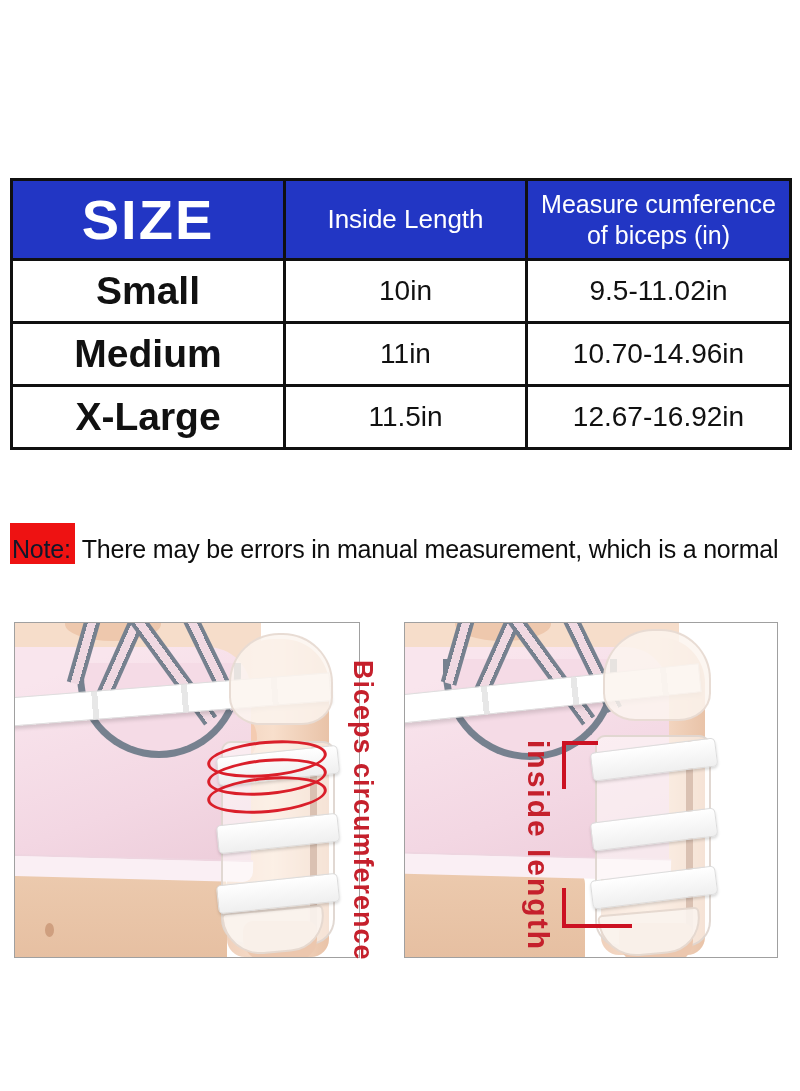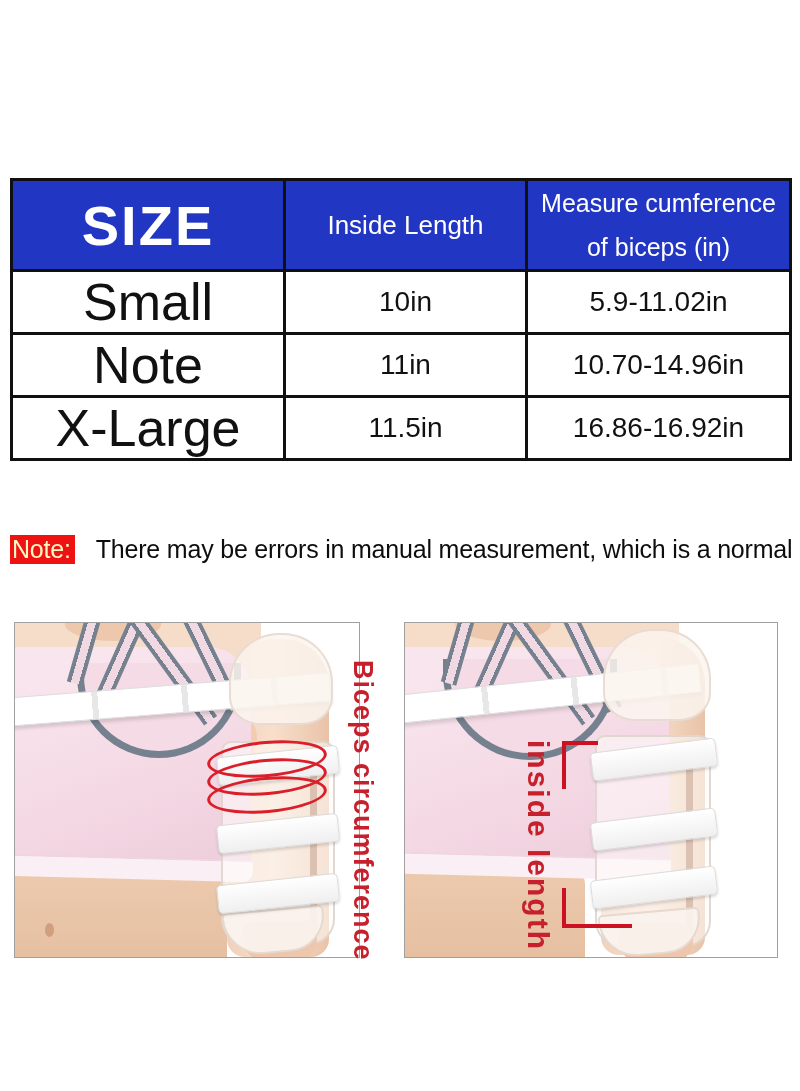--- a/index.html
+++ b/index.html
@@ -8,30 +8,30 @@
 
   
   table.size-table{position:absolute;left:10px;top:178px;width:779px;
     border-collapse:collapse;table-layout:fixed;background:#fff;}
   table.size-table th,table.size-table td{border:3px solid #101010;padding:0;text-align:center;vertical-align:middle;}
   tr.head{height:80px;}
   tr.body-row{height:63px;}
   th{background:#2236c4;color:#fff;font-weight:400;}
   th.h-size{font-size:56px;font-weight:700;letter-spacing:2px;}
   th.h-col{font-size:26px;}
-  th.h-col3{font-size:25px;line-height:44px;white-space:pre-line;}
-  td.c-size{font-size:52px;font-weight:400;}
+  th.h-col3{font-size:25px;line-height:31px;white-space:pre-line;}
+  td.c-size{font-size:39px;font-weight:700;}
   td.c-val{font-size:28px;}
   .col1{width:273px;} .col2{width:242px;} .col3{width:264px;}
 
   
   .note{position:absolute;left:10px;top:531px;width:788px;font-size:25px;line-height:37px;
         color:#0d0d0d;letter-spacing:-0.2px;}
   .note .line{white-space:nowrap;display:block;}
-  .note .badge{background:#ee1212;color:#fef9c3;padding:0 4px 1px 2px;margin-right:21px;}
+  .note .badge{background:#ee1212;color:#0f172a;padding:12px 4px 1px 2px;margin-right:7px;}
 
   
   .photos{position:absolute;left:0;top:622px;width:800px;height:360px;}
   .photo{position:absolute;top:0;height:334px;background:#fff;border:1px solid #a0a0a0;overflow:hidden;}
   .photo.p-left{left:14px;width:344px;}
   .photo.p-right{left:404px;width:372px;}
   .photo *{position:absolute;}
 
   
   .skin-top{left:-22px;top:-12px;width:268px;height:70px;background:#f6ddca;border-radius:0 0 42% 58%;}
@@ -111,31 +111,31 @@
     <tbody>
         <tr class="head">
       <th class="h-size">SIZE</th>
       <th class="h-col">Inside Length</th>
       <th class="h-col3">Measure cumference
 of biceps (in)</th>
     </tr>
     <tr class="body-row">
       <td class="c-size">Small</td>
       <td class="c-val">10in</td>
-      <td class="c-val">5.9-11.02in</td>
+      <td class="c-val">9.5-11.02in</td>
     </tr>
     <tr class="body-row">
-      <td class="c-size">Note</td>
+      <td class="c-size">Medium</td>
       <td class="c-val">11in</td>
       <td class="c-val">10.70-14.96in</td>
     </tr>
     <tr class="body-row">
       <td class="c-size">X-Large</td>
       <td class="c-val">11.5in</td>
-      <td class="c-val">16.86-16.92in</td>
+      <td class="c-val">12.67-16.92in</td>
     </tr>
   </tbody>
     </table>
 
   <div class="note">
     <span class="line"><span class="badge">Note:</span><span>There may be errors in manual measurement, which is a normal</span></span>
   </div>
 
   <div class="photos">
 

